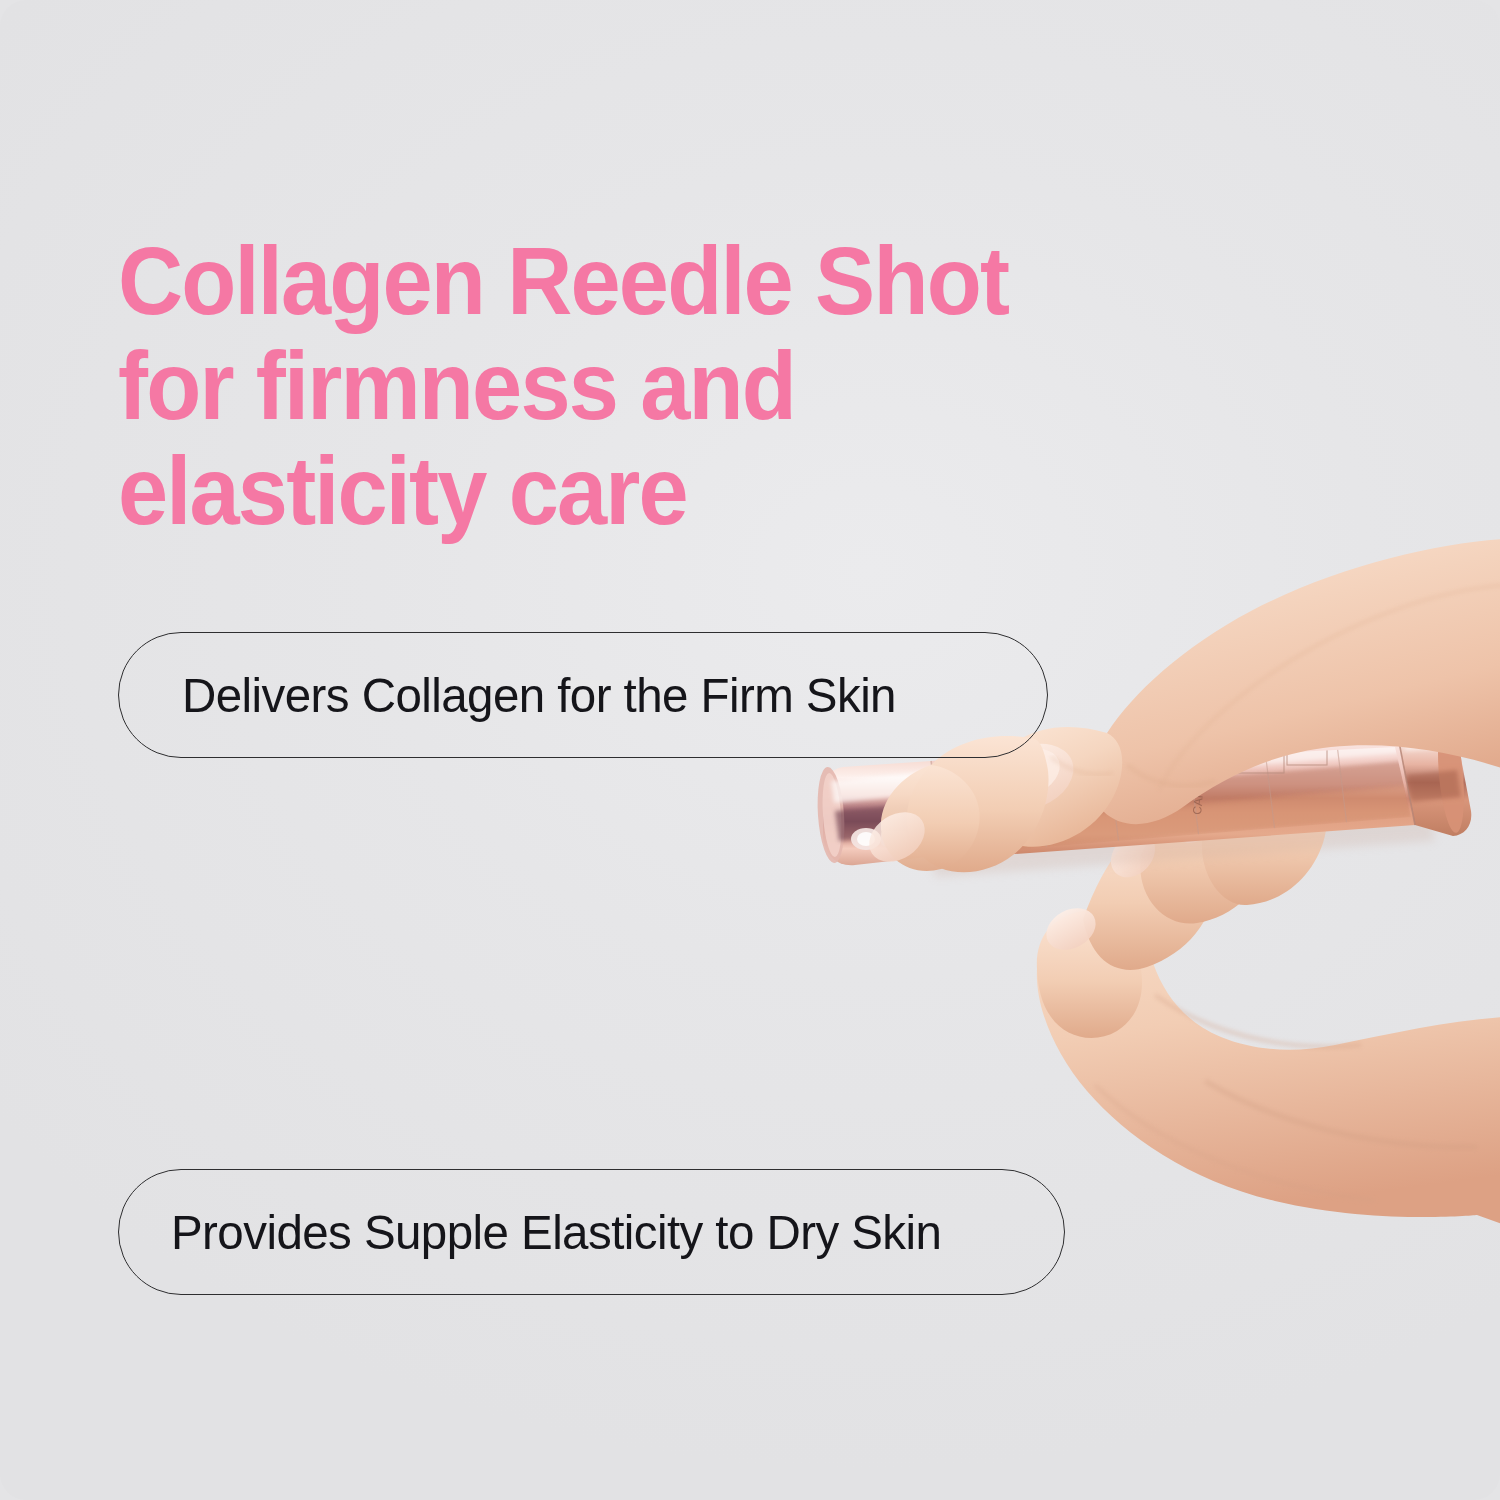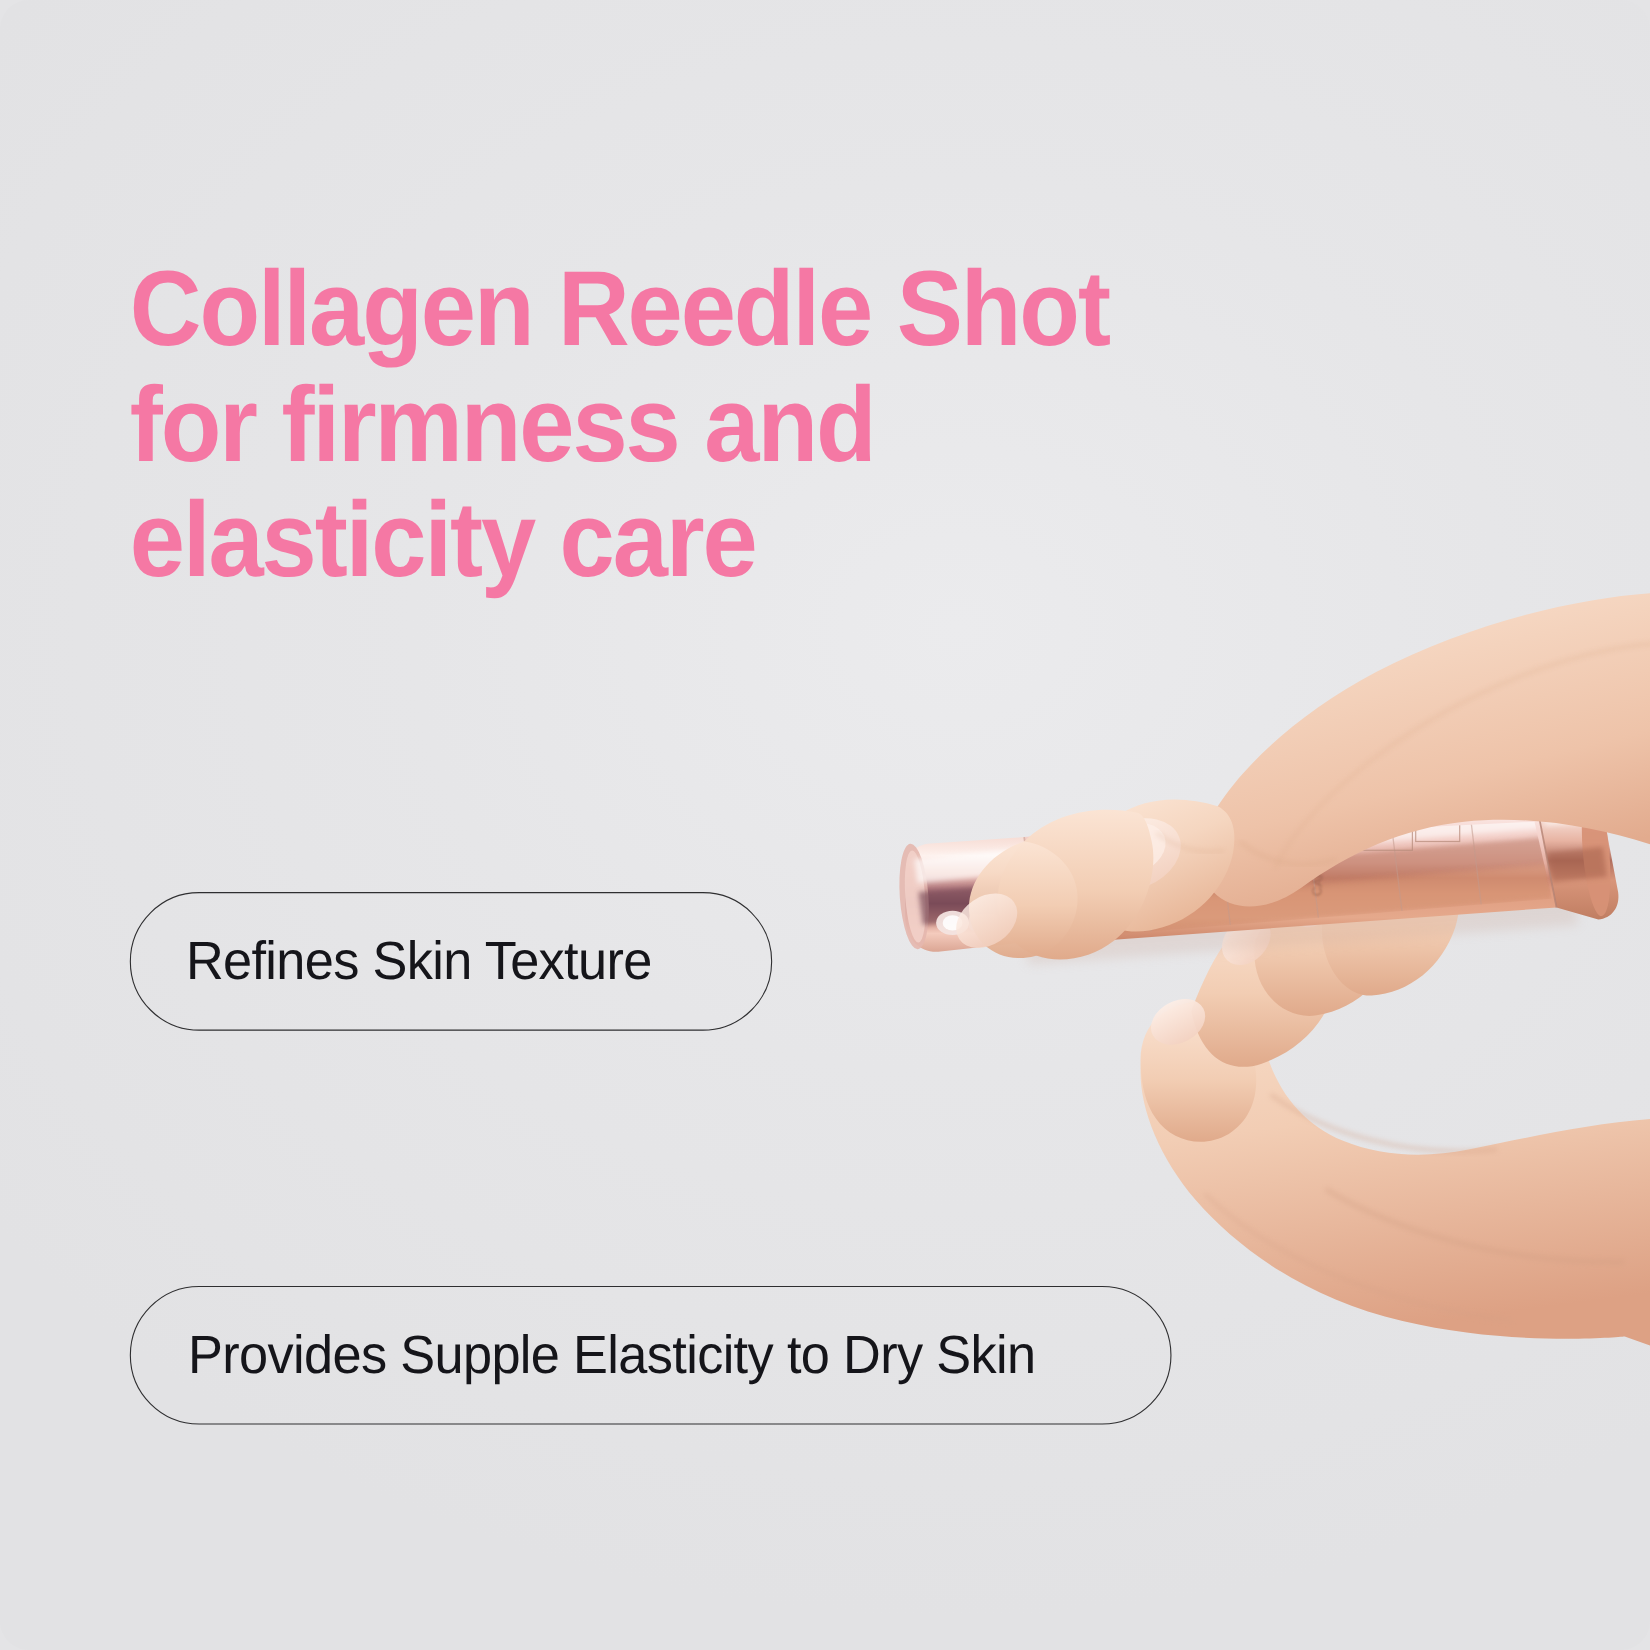--- a/index.html
+++ b/index.html
@@ -278,20 +278,20 @@
         <path d="M392,240 C416,260 448,266 480,256" stroke="#d9a888" stroke-width="4" fill="none" opacity="0.3" filter="url(#soft)"></path>
         <path d="M316,232 C334,246 356,252 378,248" stroke="#d9a888" stroke-width="3" fill="none" opacity="0.28" filter="url(#soft)"></path>
       </g>
     </svg>
   </div>
 
   <h1 id="headline">Collagen Reedle Shot
 for firmness and
 elasticity care</h1>
 
-  <div class="pill" id="pill-1">
-    <span class="pill-label">Refines Skin Texture</span>
+  <div class="pill" id="pill-0">
+    <span class="pill-label">Delivers Collagen for the Firm Skin</span>
   </div>
   <div class="pill" id="pill-3">
     <span class="pill-label">Provides Supple Elasticity to Dry Skin</span>
   </div>
 
 </div>
 
 </body></html>

